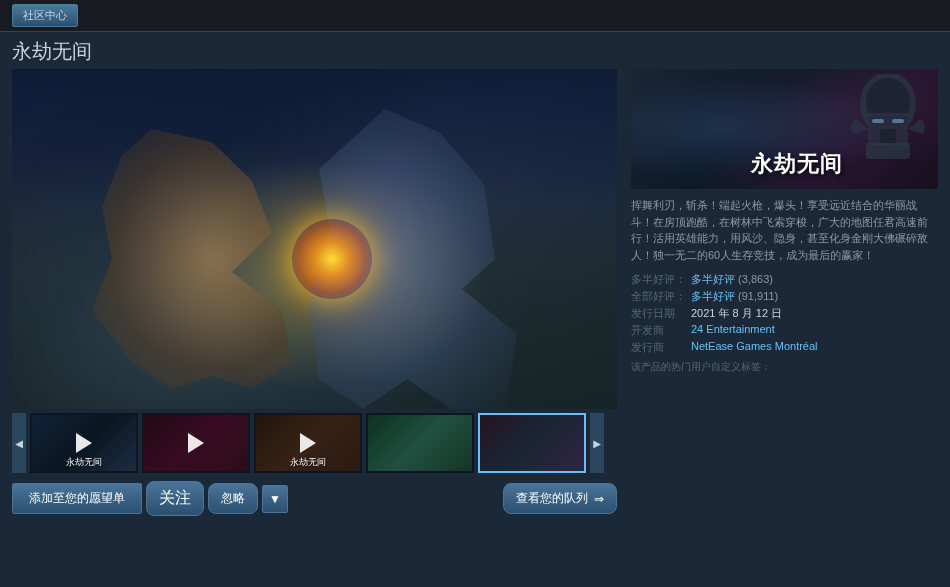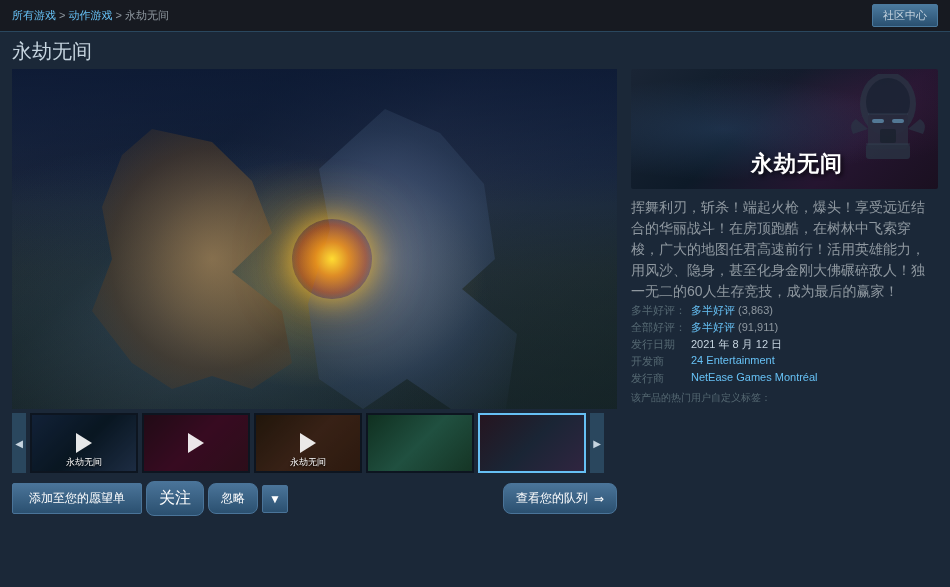--- a/index.html
+++ b/index.html
@@ -281,23 +281,24 @@
       bottom: 10px;
       right: 95px;
       font-size: 22px;
       color: #fff;
       text-shadow: 2px 2px 4px rgba(0,0,0,0.8);
       font-weight: bold;
       writing-mode: horizontal-tb;
       letter-spacing: 1px;
     }
     .description-box {
-      font-size: 14px;
+      font-size: 11px;
       color: #8f98a0;
       line-height: 1.5;
+      margin-bottom: 8px;
     }
     .meta-table {
       width: 100%;
       font-size: 11px;
       border-collapse: collapse;
     }
     .meta-table tr td {
       padding: 1px 0;
       vertical-align: top;
     }
@@ -340,27 +341,20 @@
       font-size: 10px;
       color: #556872;
       margin-top: 4px;
       margin-bottom: 3px;
     }
   </style>
 </head>
 <body>
 
 <div class="top-bar">
-  <div class="breadcrumb">
-    <a>所有游戏</a>
-    <span> &gt; </span>
-    <a>动作游戏</a>
-    <span> &gt; </span>
-    <span>永劫无间</span>
-  </div>
   <button class="community-center-btn">社区中心</button>
 </div>
 
 <div class="page-title-bar">永劫无间</div>
 
 <div class="main-content">
 
   <div class="left-section">
 
     <div class="main-screenshot">

